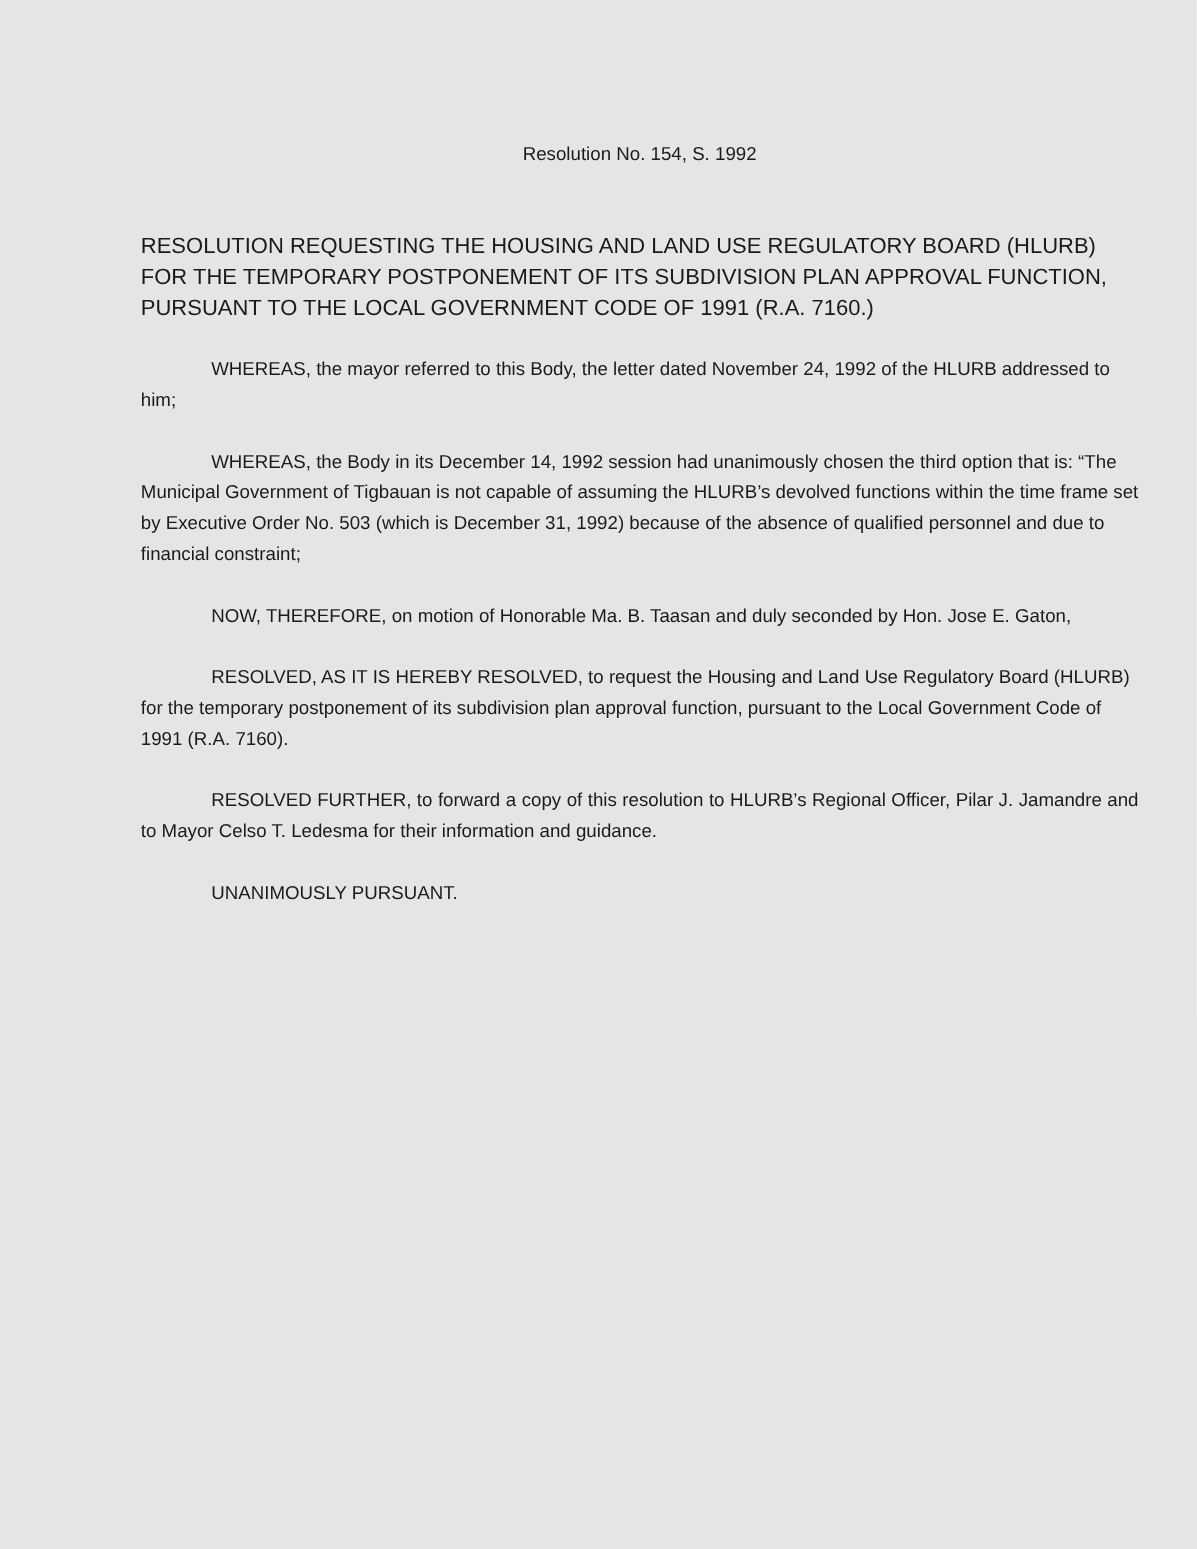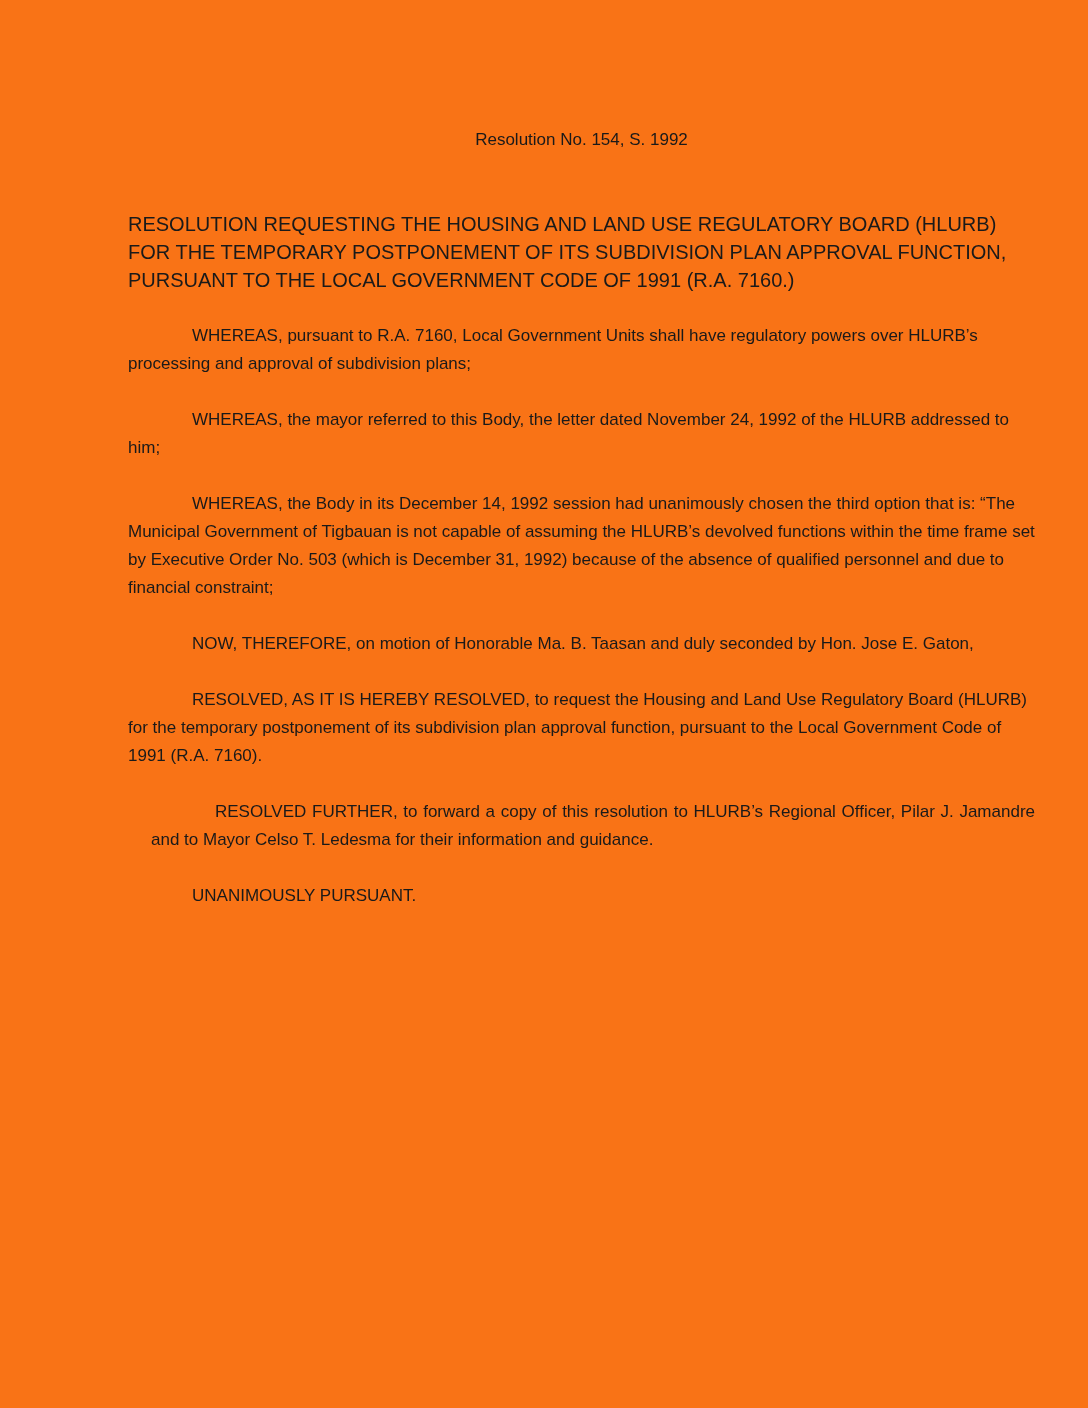--- a/index.html
+++ b/index.html
@@ -4,21 +4,21 @@
 <style>
   html, body {
     margin: 0;
     padding: 0;
     background: #ffffff;
   }
   .page {
     position: relative;
     width: 1088px;
     height: 1408px;
-    background: #f97316;
+    background: #e5e5e5;
     color: #1a1a1a;
     font-family: "Liberation Sans", "DejaVu Sans", sans-serif;
     box-sizing: border-box;
     padding: 126px 53px 0 128px;
     overflow: hidden;
   }
   .doc-title {
     text-align: center;
     font-size: 17px;
     line-height: 28px;
@@ -34,34 +34,32 @@
   }
   .doc-body p {
     font-size: 17px;
     line-height: 28px;
     margin: 0 0 28px 0;
     text-indent: 64px;
     text-align: left;
   }
   .doc-body p.justify {
     text-align: justify;
-    margin-left: 23px;
   }
 </style>
 </head>
 <body>
 
 <div class="page">
   <p class="doc-title">Resolution No. 154, S. 1992</p>
 
   <p class="doc-heading">RESOLUTION REQUESTING THE HOUSING AND LAND USE REGULATORY BOARD (HLURB) FOR THE TEMPORARY POSTPONEMENT OF ITS SUBDIVISION PLAN APPROVAL FUNCTION, PURSUANT TO THE LOCAL GOVERNMENT CODE OF 1991 (R.A. 7160.)</p>
 
   <div class="doc-body">
 
-  <p>WHEREAS, pursuant to R.A. 7160, Local Government Units shall have regulatory powers over HLURB’s processing and approval of subdivision plans;</p>
       <p>WHEREAS, the mayor referred to this Body, the letter dated November 24, 1992 of the HLURB addressed to him;</p>
       <p>WHEREAS, the Body in its December 14, 1992 session had unanimously chosen the third option that is: “The Municipal Government of Tigbauan is not capable of assuming the HLURB’s devolved functions within the time frame set by Executive Order No. 503 (which is December 31, 1992) because of the absence of qualified personnel and due to financial constraint;</p>
       <p>NOW, THEREFORE, on motion of Honorable Ma. B. Taasan and duly seconded by Hon. Jose E. Gaton,</p>
       <p>RESOLVED,  AS IT IS HEREBY RESOLVED, to request the Housing and Land Use Regulatory Board (HLURB) for the temporary postponement of its subdivision plan approval function, pursuant to the Local Government Code of 1991 (R.A. 7160).</p>
       <p class="justify">RESOLVED FURTHER, to forward a copy of this resolution to HLURB’s Regional Officer, Pilar J. Jamandre and to Mayor Celso T. Ledesma for their information and guidance.</p>
       <p>UNANIMOUSLY PURSUANT.</p>
     </div>
 </div>
 
 </body></html>

